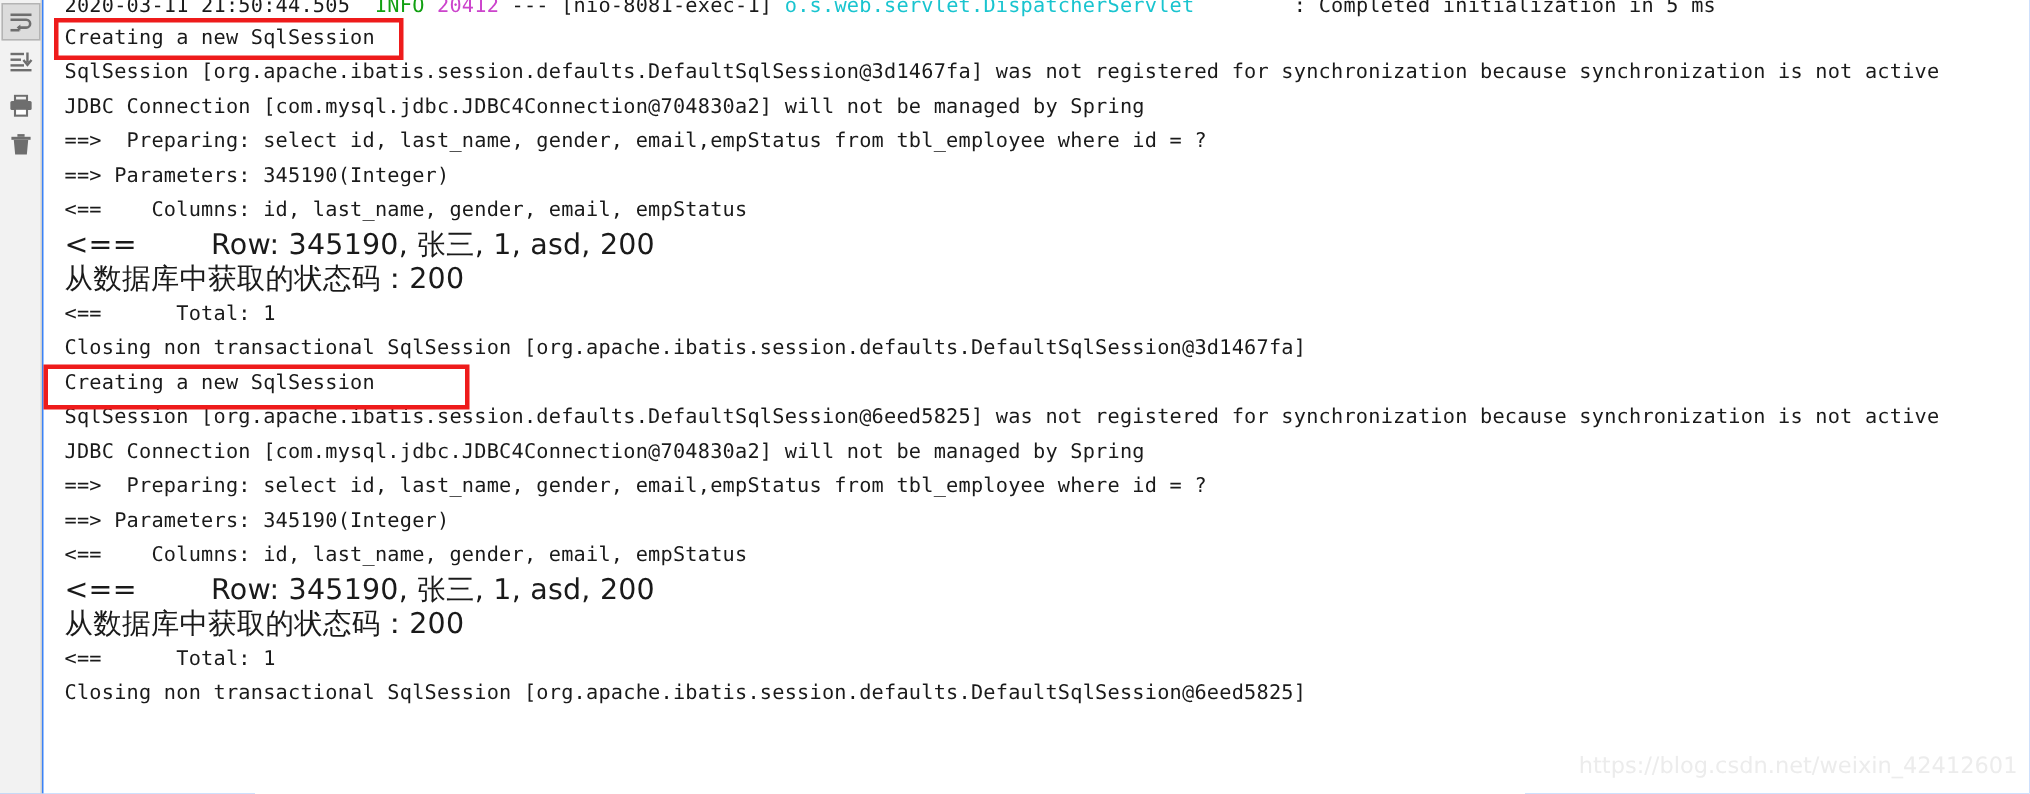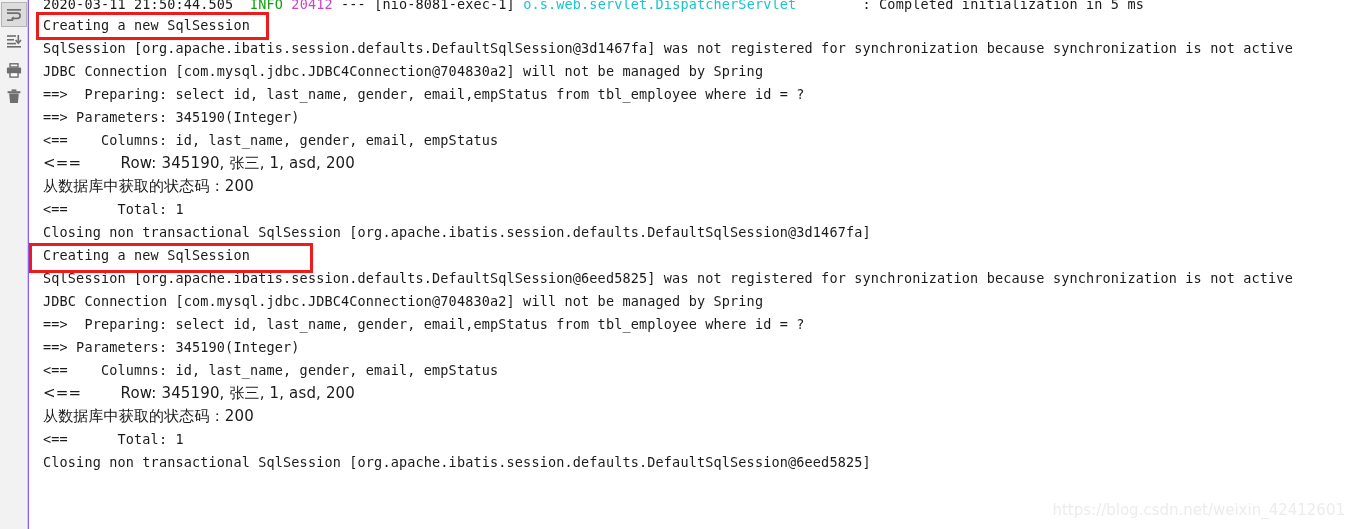--- a/index.html
+++ b/index.html
@@ -10,21 +10,21 @@
   body {
     width: 1353px;
     height: 529px;
     overflow: hidden;
     font-family: "DejaVu Sans Mono", "Liberation Mono", monospace;
   }
   #app {
     position: relative;
     width: 1353px;
     height: 529px;
-    background: #8b5cf6;
+    background: #3b82f6;
   }
 
   
   #gutter {
     position: absolute;
     left: 0; top: 0;
     width: 28px;
     height: 529px;
     background: #f2f2f2;
     border-right: 1px solid #cfcfcf;
@@ -59,21 +59,21 @@
     left: 14px;
     white-space: pre;
     font-family: "DejaVu Sans Mono", "Liberation Mono", monospace;
     font-size: 13.5px;
     line-height: 15px;
     color: #1a1a1a;
     letter-spacing: 0.15px;
   }
   .line.cn {
     font-family: "DejaVu Sans", "Liberation Sans", sans-serif;
-    font-size: 15px;
+    font-size: 19px;
     text-align: right;
   }
   .c-green   { color: #12a012; }
   .c-magenta { color: #cc44cc; }
   .c-cyan    { color: #19c4cf; }
   .c-dark    { color: #1a1a1a; }
 
   
   .redbox {
     position: absolute;

